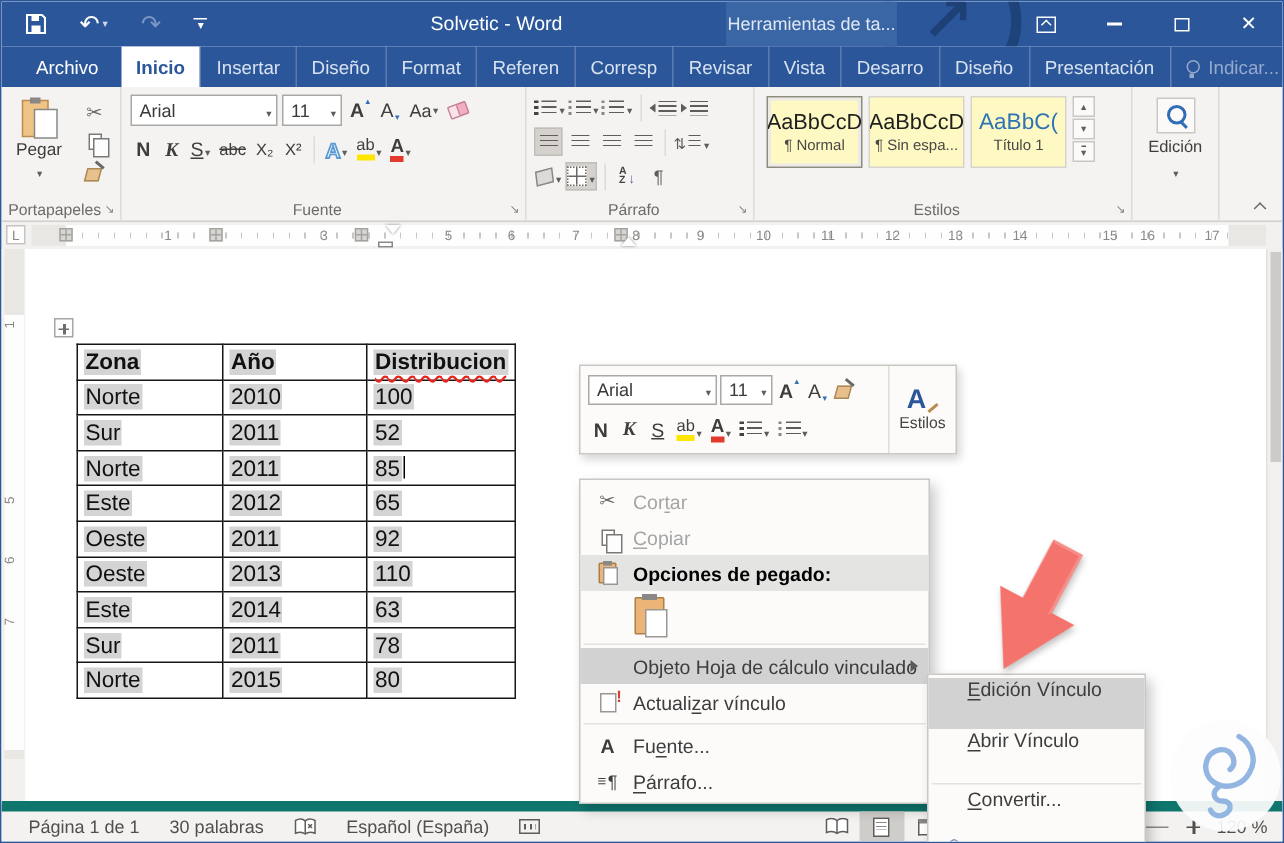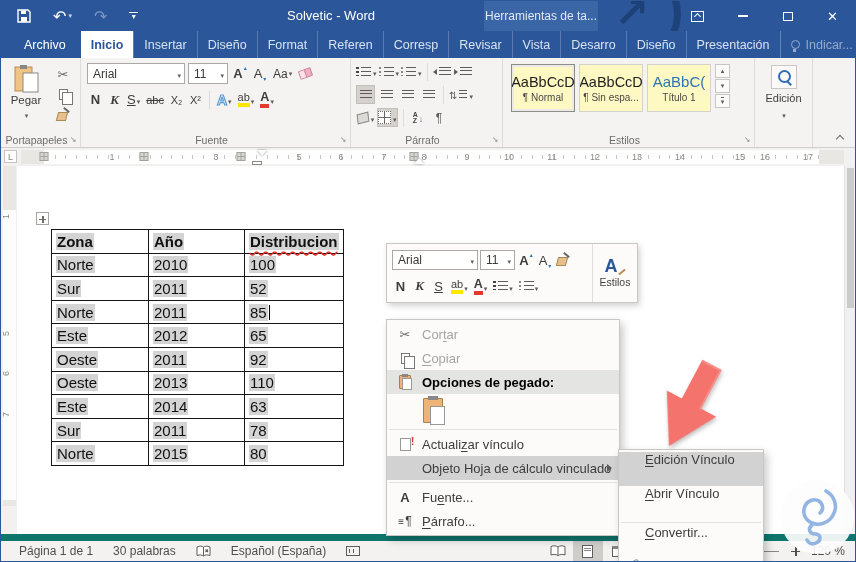--- a/index.html
+++ b/index.html
@@ -634,30 +634,30 @@
       <div class="mi hdr">
         <span class="mic">
           <span class="ic-pastehdr"></span>
         </span>
         <span>Opciones de pegado:</span>
       </div>
       <div class="pasteRow">
         <span class="ic-pastebig"></span>
       </div>
       <div class="msep"></div>
-      <div class="mi">
-        <span class="mic">
-          <span class="ic-update"></span>
-        </span>
-        <span>Actuali<u>z</u>ar vínculo</span>
-      </div>
       <div class="mi hl">
         <span class="mic"></span>
         <span>Objeto Hoja de cálculo vinculado</span>
         <span class="subarrow"></span>
+      </div>
+      <div class="mi">
+        <span class="mic">
+          <span class="ic-update"></span>
+        </span>
+        <span>Actuali<u>z</u>ar vínculo</span>
       </div>
       <div class="msep"></div>
       <div class="mi">
         <span class="mic">
           <span class="ic-fontA"></span>
         </span>
         <span>Fu<u>e</u>nte...</span>
       </div>
       <div class="mi">
         <span class="mic">

